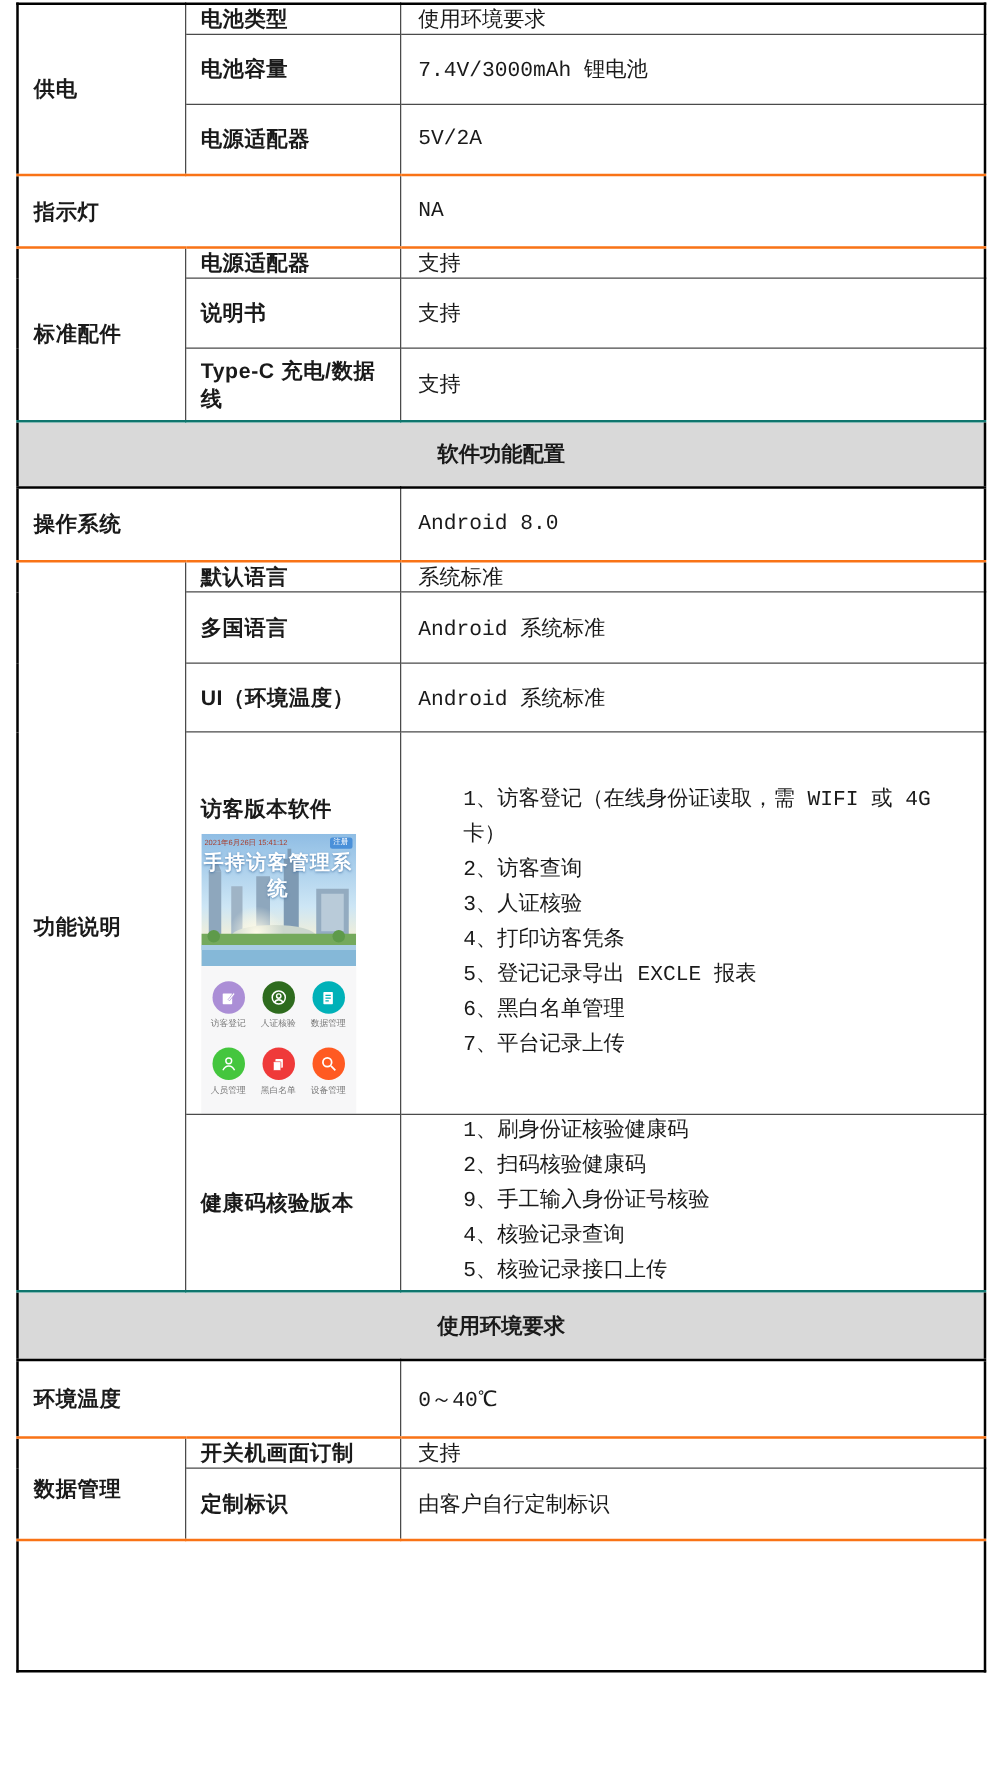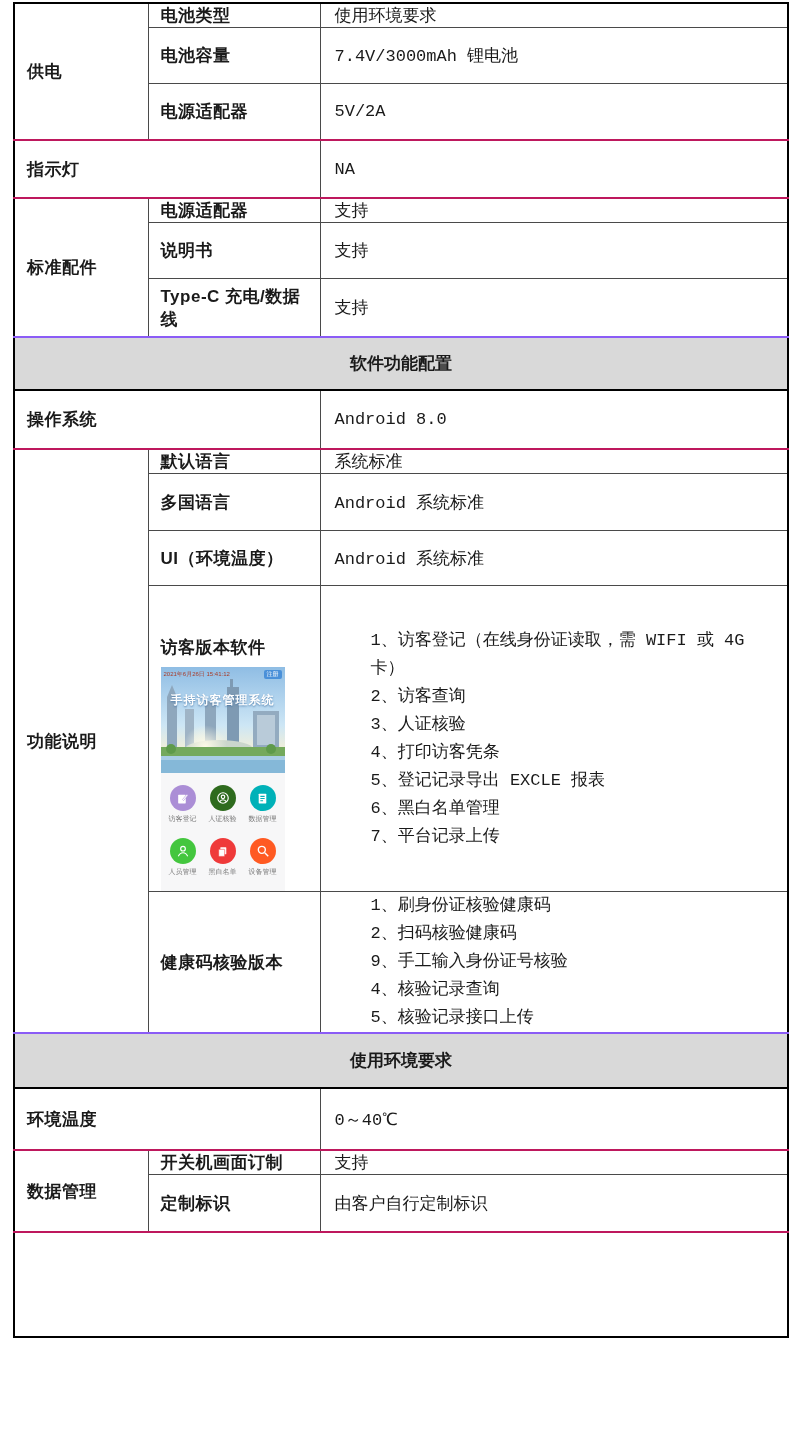--- a/index.html
+++ b/index.html
@@ -1,35 +1,35 @@
 <!DOCTYPE html>
 <html><head>
 <meta charset="utf-8">
 <style>
   html,body{margin:0;padding:0;background:#fff;}
   body{width:800px;height:1430px;position:relative;overflow:hidden;
        font-family:"Liberation Sans","DejaVu Sans",sans-serif;color:#1a1a1a;}
   table.spec{position:absolute;left:13px;top:2px;width:774px;
        border-collapse:collapse;table-layout:fixed;border:2px solid #000;background:#fff;}
   td{border:1px solid #4a4a4a;padding:0 12px;vertical-align:middle;overflow:hidden;}
-  tr.thick>td{border-top:2px solid #be185d;}
+  tr.thick>td{border-top:2px solid #f97316;}
   .lbl{font-weight:bold;font-size:17px;letter-spacing:.5px;margin-top:44px;}
   .val{font-family:"Liberation Mono","DejaVu Sans Mono","Liberation Serif",serif;
        font-size:17px;padding-left:14px;}
   tr.sec>td{background:#d9d9d9;text-align:center;font-weight:bold;font-size:17px;
-       border-top:2px solid #8b5cf6;border-bottom:2px solid #000;}
+       border-top:2px solid #0f766e;border-bottom:2px solid #000;}
   .feat{line-height:28px;margin-left:36px;}
   .toplbl{vertical-align:top;padding-top:6px;}
   
   .app{width:124px;margin-top:8px;}
   .app-photo{position:relative;height:106px;overflow:hidden;}
   .app-date{position:absolute;top:3px;left:3px;font-size:6px;color:#a83c2a;white-space:nowrap;}
   .app-badge{position:absolute;top:3px;right:3px;font-size:6px;color:#fff;background:#4a90d9;
        border-radius:2px;padding:0 3px;line-height:9px;}
-  .app-title{position:absolute;top:25px;left:0;width:100%;text-align:center;font-size:12px;
+  .app-title{position:absolute;top:13px;left:0;width:100%;text-align:center;font-size:16px;
        font-weight:bold;color:#fff;text-shadow:0 1px 2px rgba(60,110,160,.8);letter-spacing:1px;}
   .app-icons{background:#f7f7f8;padding:12px 2px 14px;display:grid;
        grid-template-columns:repeat(3,1fr);row-gap:14px;justify-items:center;}
   .tile{text-align:center;}
   .circ{width:26px;height:26px;border-radius:50%;margin:0 auto 3px;
        display:flex;align-items:center;justify-content:center;}
   .cap{font-size:7px;color:#777;white-space:nowrap;}
   .c1{background:#ab8ed6}.c2{background:#2e6b1e}.c3{background:#00b1b8}
   .c4{background:#44c63e}.c5{background:#ef3a3a}.c6{background:#ff5a22}
 </style>

